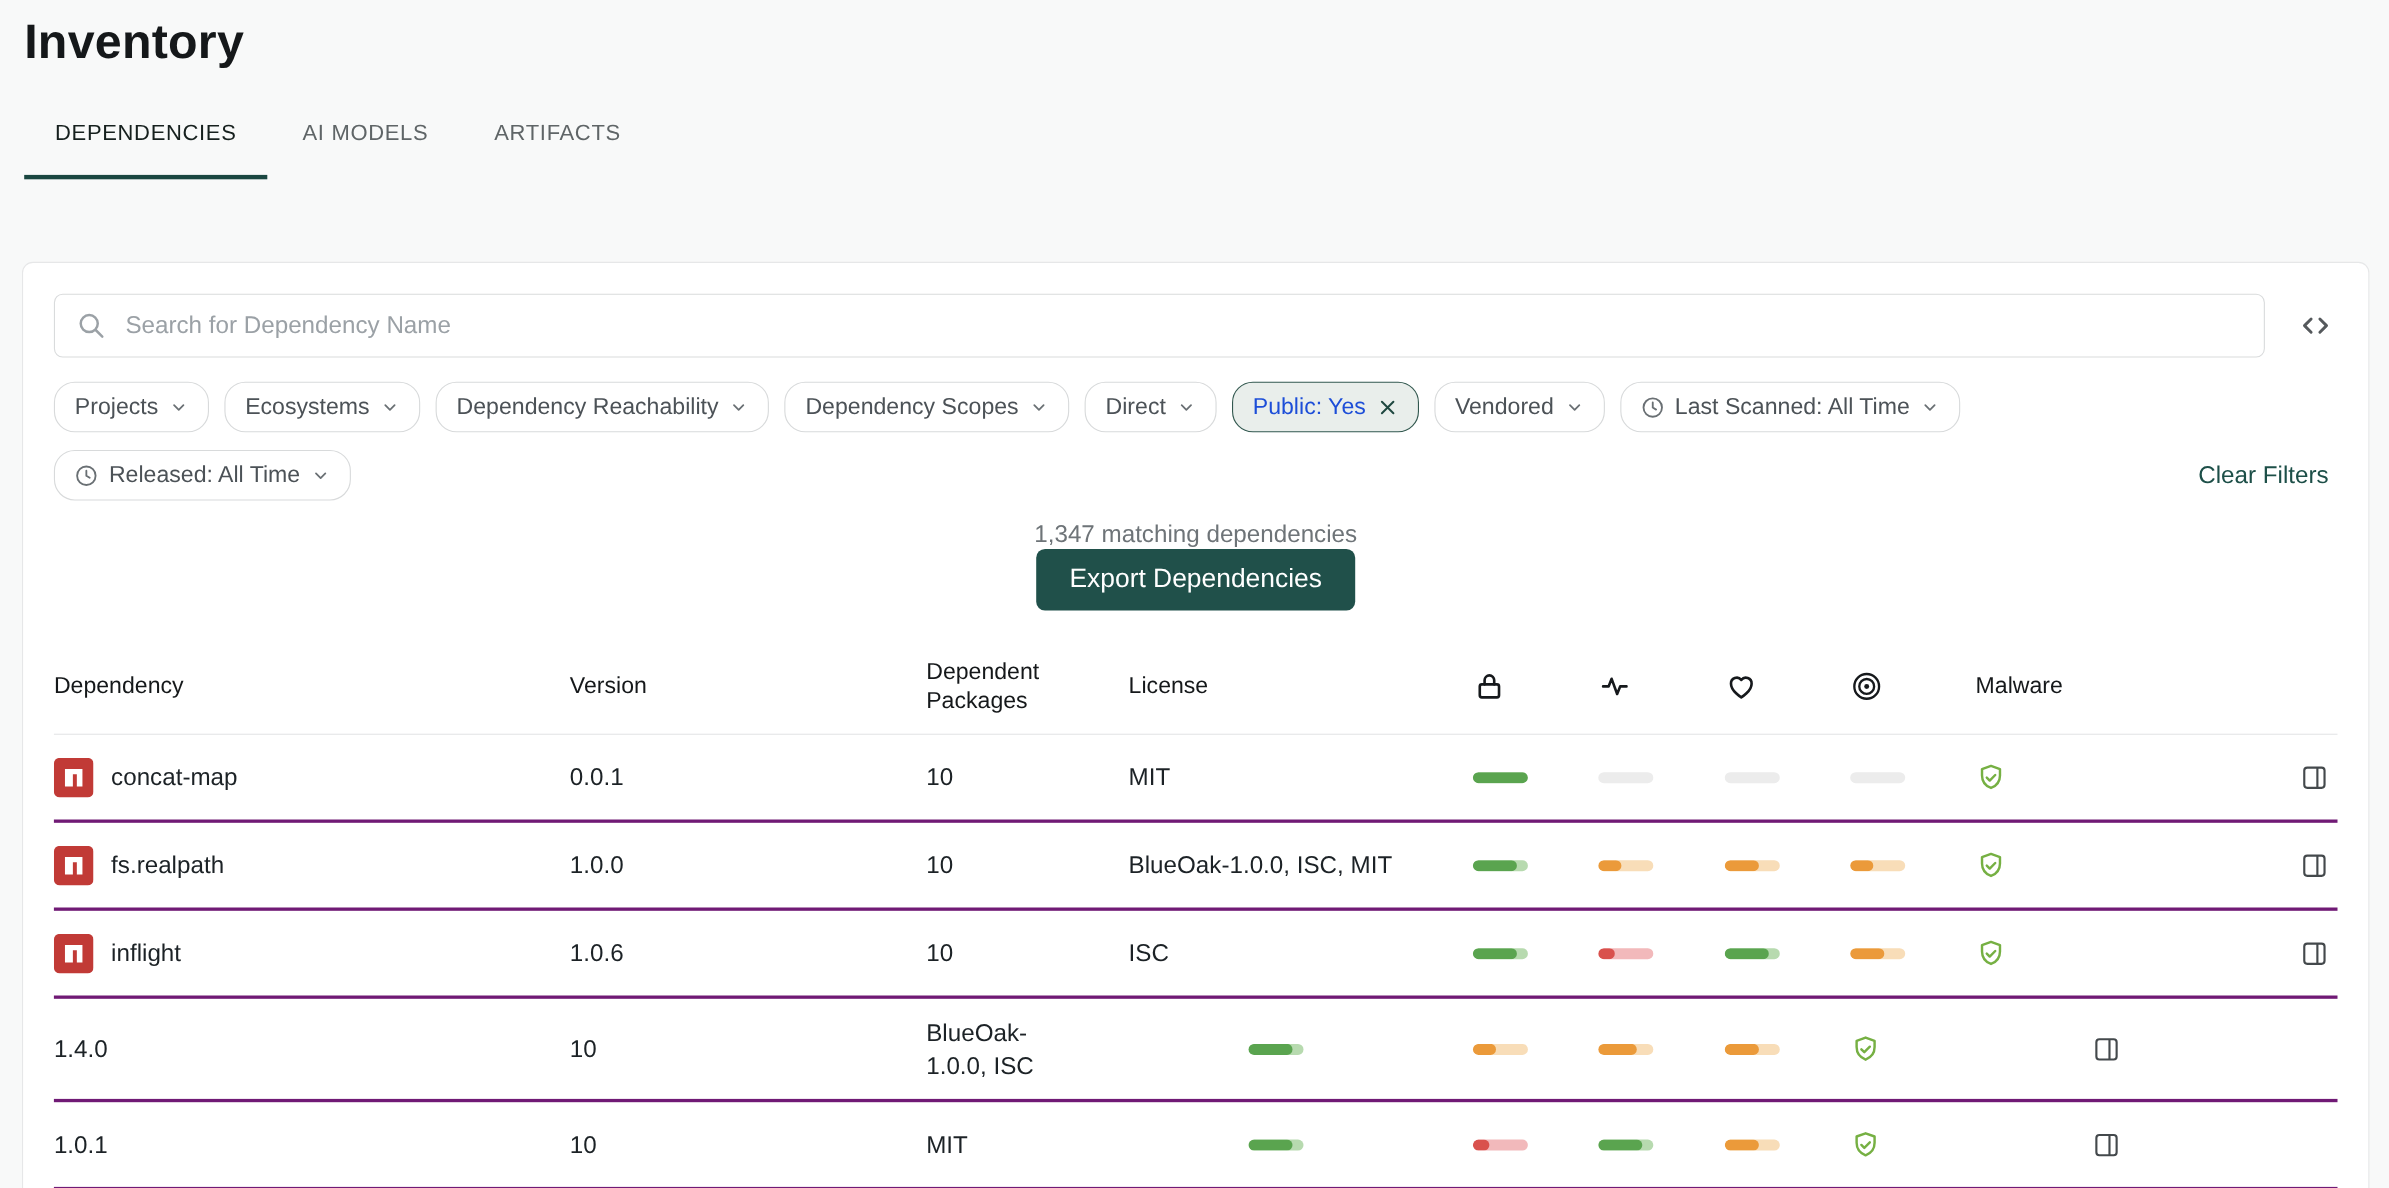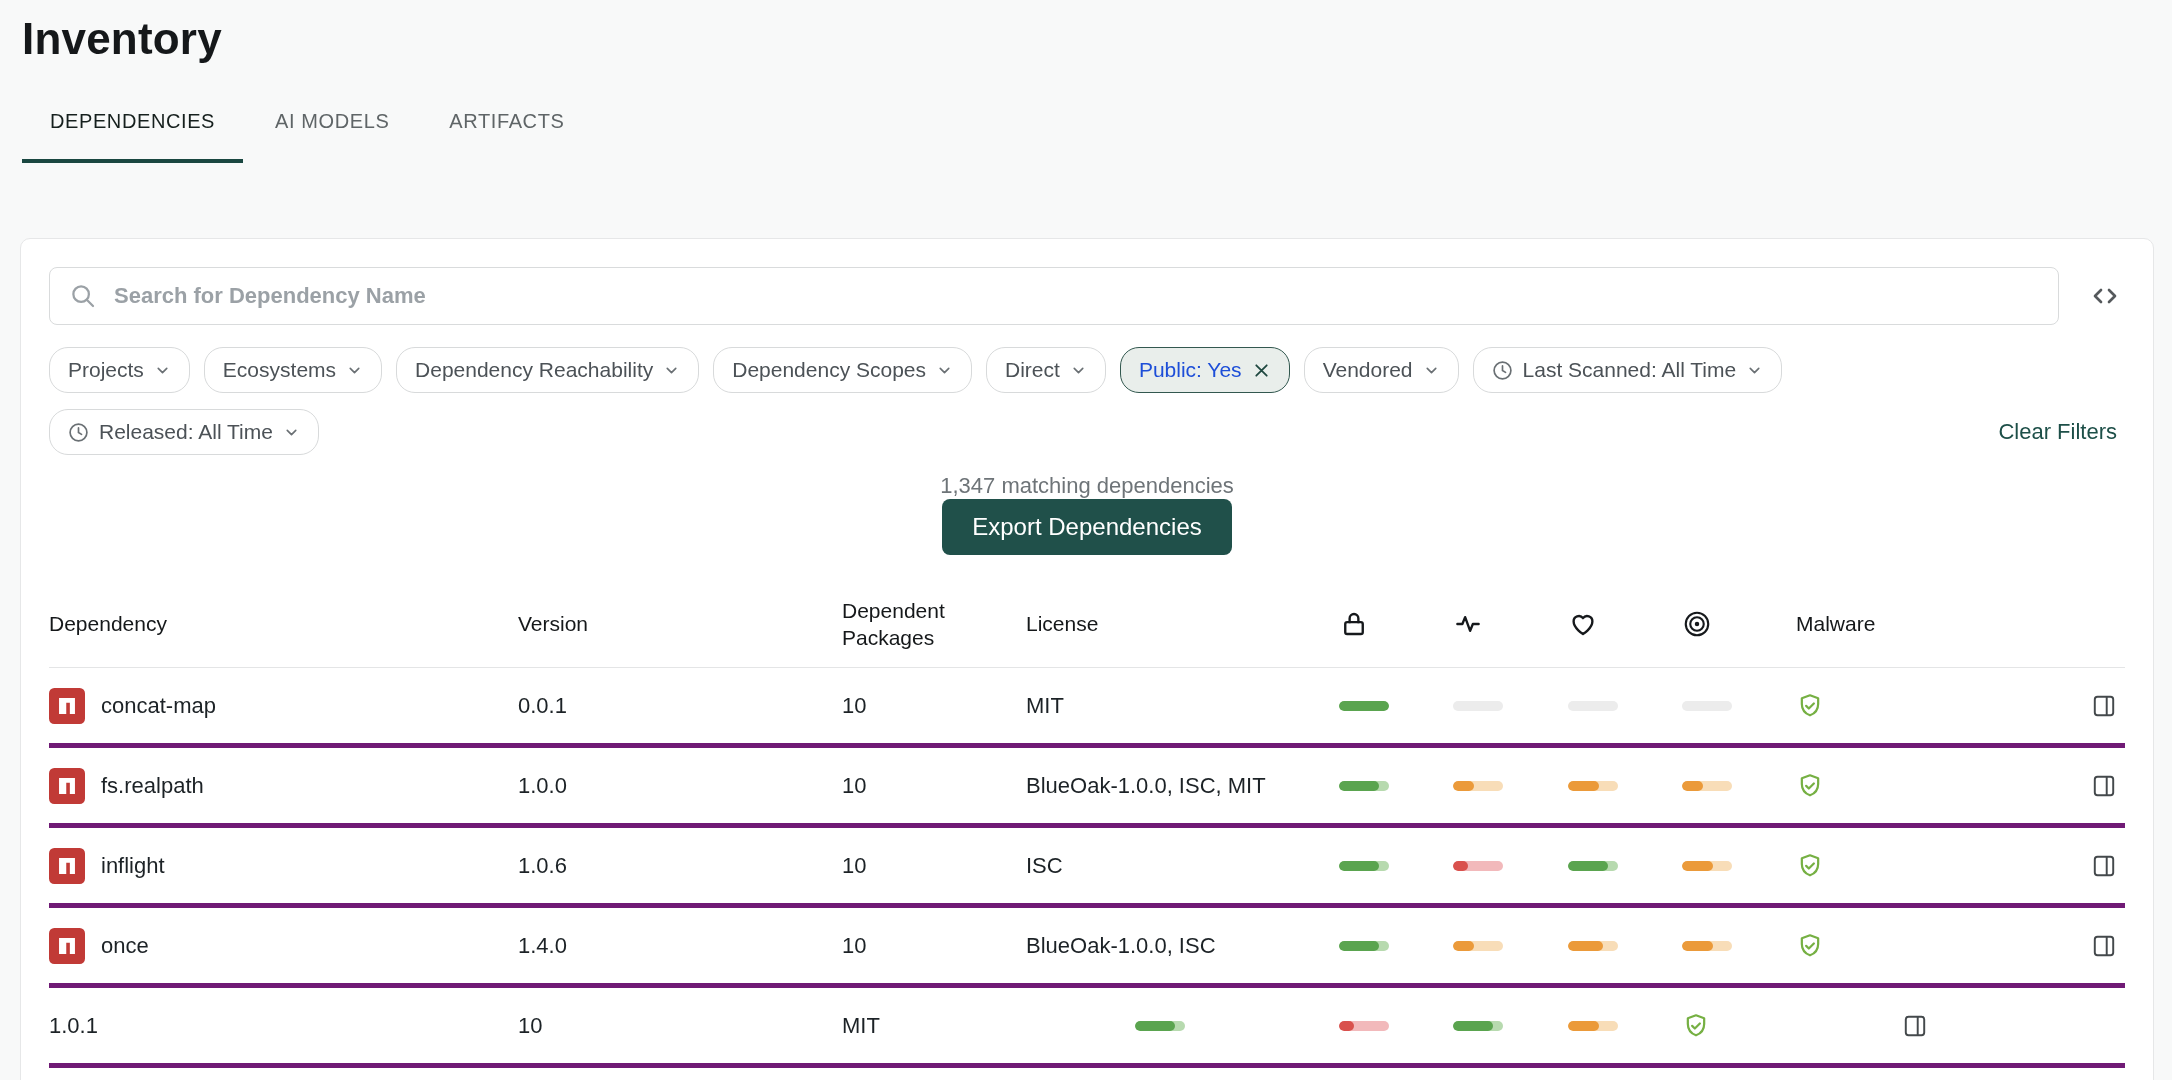--- a/index.html
+++ b/index.html
@@ -34,21 +34,21 @@
 
   
   .search-row{display:flex;align-items:center;}
   .search-box{
     flex:0 0 auto;width:2010px;height:58px;box-sizing:border-box;
     border:1px solid #d9dbdc;border-radius:8px;background:#fff;
     display:flex;align-items:center;padding:0 18px;gap:14px;
   }
   .search-box input{
     flex:1;border:none;outline:none;font-size:22px;color:#0369a1;
-    font-family:"Liberation Sans","DejaVu Sans",sans-serif;background:transparent;font-weight:bold;
+    font-family:"Liberation Sans","DejaVu Sans",sans-serif;background:transparent;
   }
   .search-box input::placeholder{color:#9ba1a6;}
   .icon{display:inline-flex;align-items:center;justify-content:center;flex:0 0 auto;}
   .code-icon{margin-left:30px;cursor:pointer;}
 
   
   .chips{display:flex;align-items:center;gap:14px;margin-top:22px;flex-wrap:nowrap;}
   .chips-line2{display:flex;align-items:center;justify-content:space-between;margin-top:16px;}
   .chip{
     display:inline-flex;align-items:center;gap:10px;height:46px;box-sizing:border-box;
@@ -72,21 +72,21 @@
   .grid{
     display:grid;
     grid-template-columns:445px 300px 160px 268px 91px 90px 91px 90px 160px 1fr;
     align-items:center;
     gap:24px;
   }
   .thead{margin-top:26px;border-bottom:1px solid #e4e5e6;min-height:86px;}
   .th{font-size:21px;color:#15181a;line-height:1.3;padding-right:20px;}
   .th-icon{display:flex;justify-content:center;}
   .th-malware{padding-left:20px;}
-  .trow{border-bottom:5px solid #701a75;min-height:80px;box-sizing:border-box;padding:16px 0;cursor:pointer;}
+  .trow{border-bottom:3px solid #701a75;min-height:80px;box-sizing:border-box;padding:16px 0;cursor:pointer;}
   .cell{font-size:22px;color:#1c2226;line-height:1.35;padding-right:28px;}
   .dep-cell{display:flex;align-items:center;gap:16px;}
   .dep-name{font-size:22px;color:#1c2226;}
   .score-cell{display:flex;justify-content:center;}
   .bar{position:relative;width:50px;height:10px;border-radius:5px;overflow:hidden;}
   .bar-fill{position:absolute;left:0;top:0;bottom:0;border-radius:5px;}
   .malware-cell{padding-left:20px;display:flex;align-items:center;}
   .action-cell{display:flex;justify-content:flex-end;padding-right:8px;}
   .action-cell .icon{cursor:pointer;}
 </style>
@@ -400,29 +400,20 @@
           <div class="action-cell">
             <span class="icon">
               <svg width="26" height="26" viewBox="0 0 24 24" fill="none" stroke="#44494c" stroke-width="1.8" stroke-linejoin="round">
                 <rect x="3.5" y="3.5" width="17" height="17" rx="2.5"></rect>
                 <line x1="14.5" y1="3.5" x2="14.5" y2="20.5"></line>
               </svg>
             </span>
           </div>
         </div>
         <div class="grid trow">
-          <div class="cell dep-cell">
-            <span class="icon">
-              <svg width="36" height="36" viewBox="0 0 24 24">
-                <rect width="24" height="24" rx="3.5" fill="#c13a36"></rect>
-                <path fill="#ffffff" d="M6.7 6.7h10.6v10.6h-3.4V9.9h-2.4v7.4H6.7z"></path>
-              </svg>
-            </span>
-            <span class="dep-name">once</span>
-          </div>
           <div class="cell">1.4.0</div>
           <div class="cell">10</div>
           <div class="cell">BlueOak-1.0.0, ISC</div>
           <div class="score-cell">
             <div class="bar" style="background:#b7daaf">
               <div class="bar-fill" style="width:80%;background:#5aa44f"></div>
             </div>
           </div>
           <div class="score-cell">
             <div class="bar" style="background:#f8ddb8">

